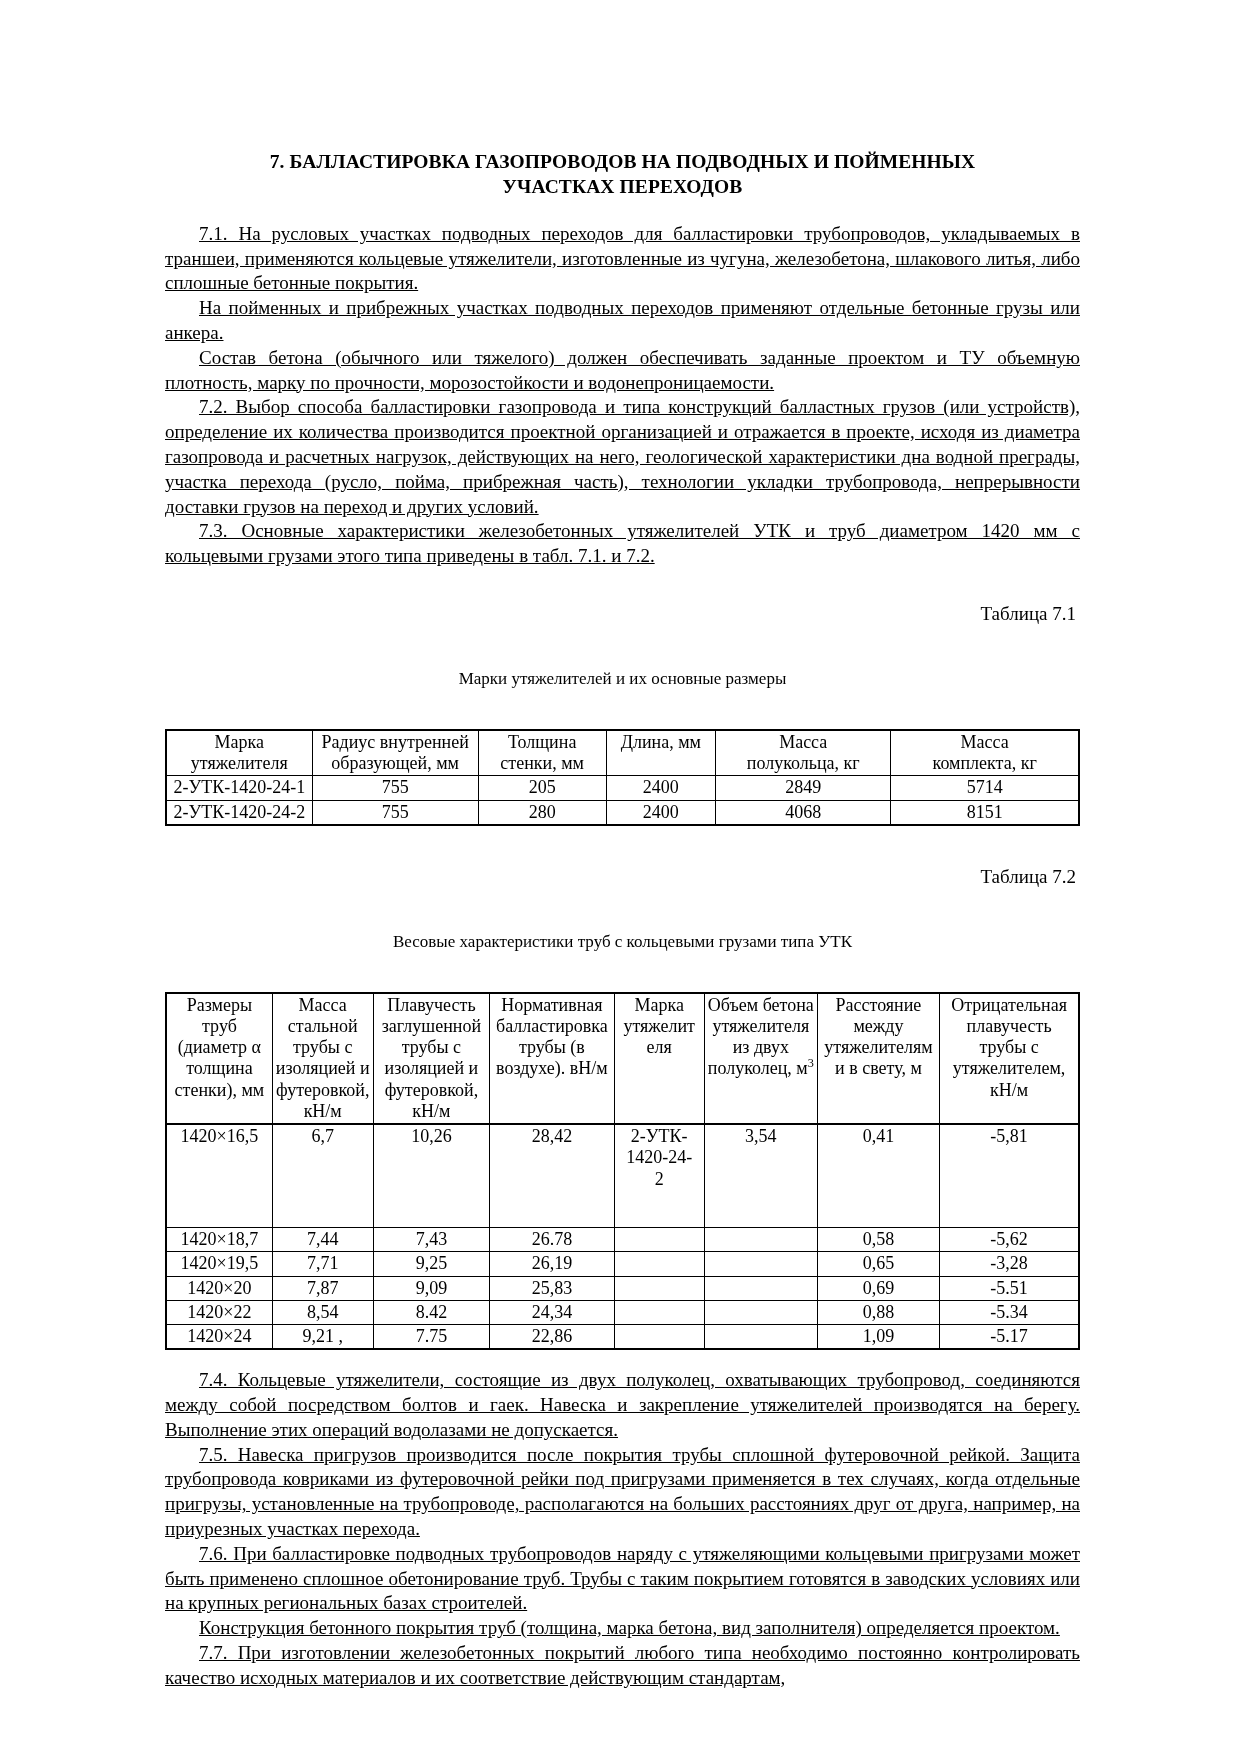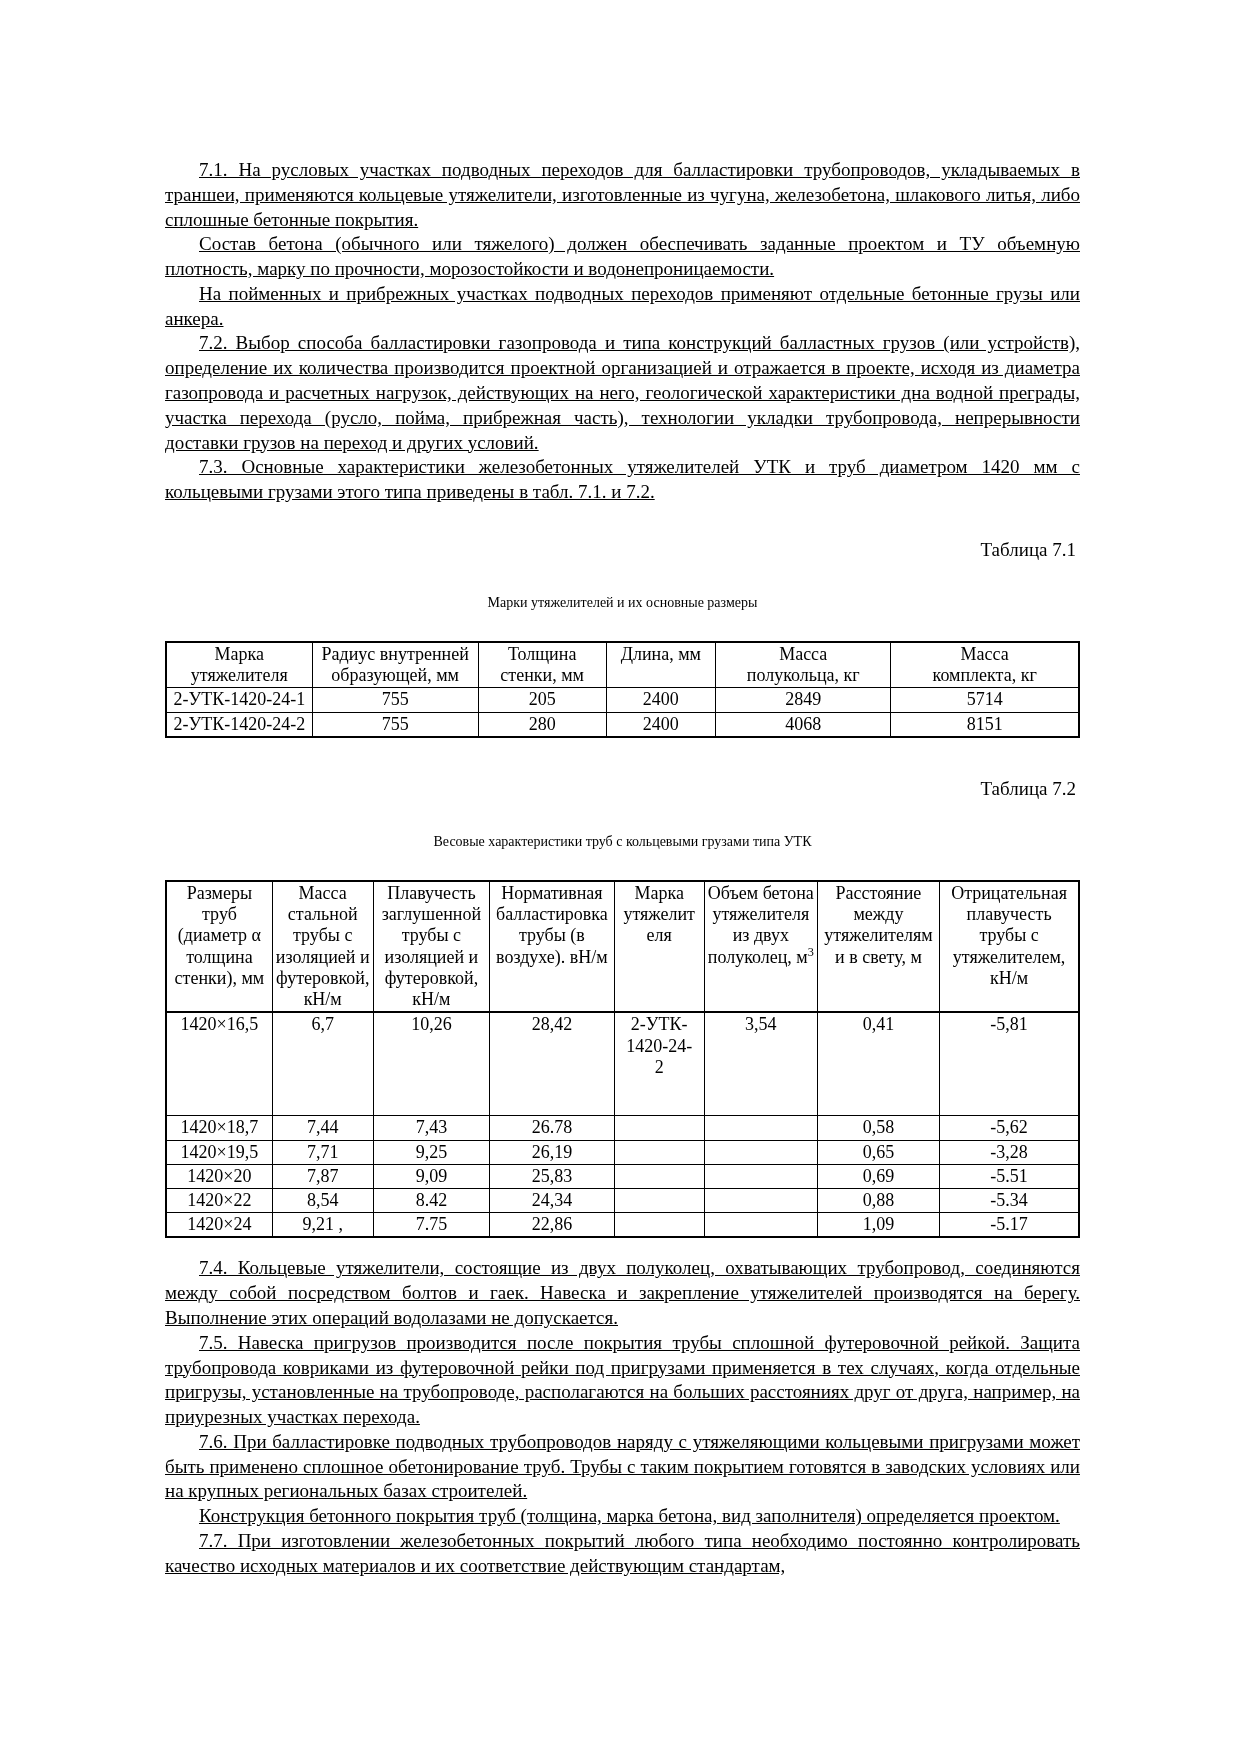--- a/index.html
+++ b/index.html
@@ -38,23 +38,23 @@
     hyphens: none;
     text-decoration: underline;
   }
   .table-label {
     font-size: 19px;
     text-align: right;
     margin: 0;
     padding-right: 4px;
   }
   .table-caption {
-    font-size: 14px;
+    font-size: 17px;
     text-align: center;
-    margin: 8px;
+    margin: 18px;
   }
   table.doc-table {
     border-collapse: collapse;
     width: 100%;
     font-size: 18px;
     line-height: 1.18;
     table-layout: fixed;
   }
   table.doc-table td,
   table.doc-table th {
@@ -83,26 +83,30 @@
   .spacer-22 { height: 22px; }
   .spacer-26 { height: 26px; }
   .spacer-34 { height: 34px; }
   .spacer-40 { height: 40px; }
 </style>
 </head>
 <body>
 
 <div class="page">
 
+  <h1 class="doc-title">
+    <span>7. БАЛЛАСТИРОВКА ГАЗОПРОВОДОВ НА ПОДВОДНЫХ И ПОЙМЕННЫХ</span><br>
+    <span>УЧАСТКАХ ПЕРЕХОДОВ</span>
+  </h1>
 
   <div class="spacer-8"></div>
 
   <p class="para">7.1. На русловых участках подводных переходов для балластировки трубопроводов, укладываемых в траншеи, применяются кольцевые утяжелители, изготовленные из чугуна, железобетона, шлакового литья, либо сплошные бетонные покрытия.</p>
+  <p class="para">На пойменных и прибрежных участках подводных переходов применяют отдельные бетонные грузы или анкера.</p>
   <p class="para">Состав бетона (обычного или тяжелого) должен обеспечивать заданные проектом и ТУ объемную плотность, марку по прочности, морозостойкости и водонепроницаемости.</p>
-  <p class="para">На пойменных и прибрежных участках подводных переходов применяют отдельные бетонные грузы или анкера.</p>
   <p class="para">7.2. Выбор способа балластировки газопровода и типа конструкций балластных грузов (или устройств), определение их количества производится проектной организацией и отражается в проекте, исходя из диаметра газопровода и расчетных нагрузок, действующих на него, геологической характеристики дна водной преграды, участка перехода (русло, пойма, прибрежная часть), технологии укладки трубопровода, непрерывности доставки грузов на переход и других условий.</p>
   <p class="para">7.3. Основные характеристики железобетонных утяжелителей УТК и труб диаметром 1420 мм с кольцевыми грузами этого типа приведены в табл. 7.1. и 7.2.</p>
 
   <div class="spacer-34"></div>
 
   <p class="table-label">Таблица 7.1</p>
 
   <div class="spacer-26"></div>
 
   <p class="table-caption">Марки утяжелителей и их основные размеры</p>

